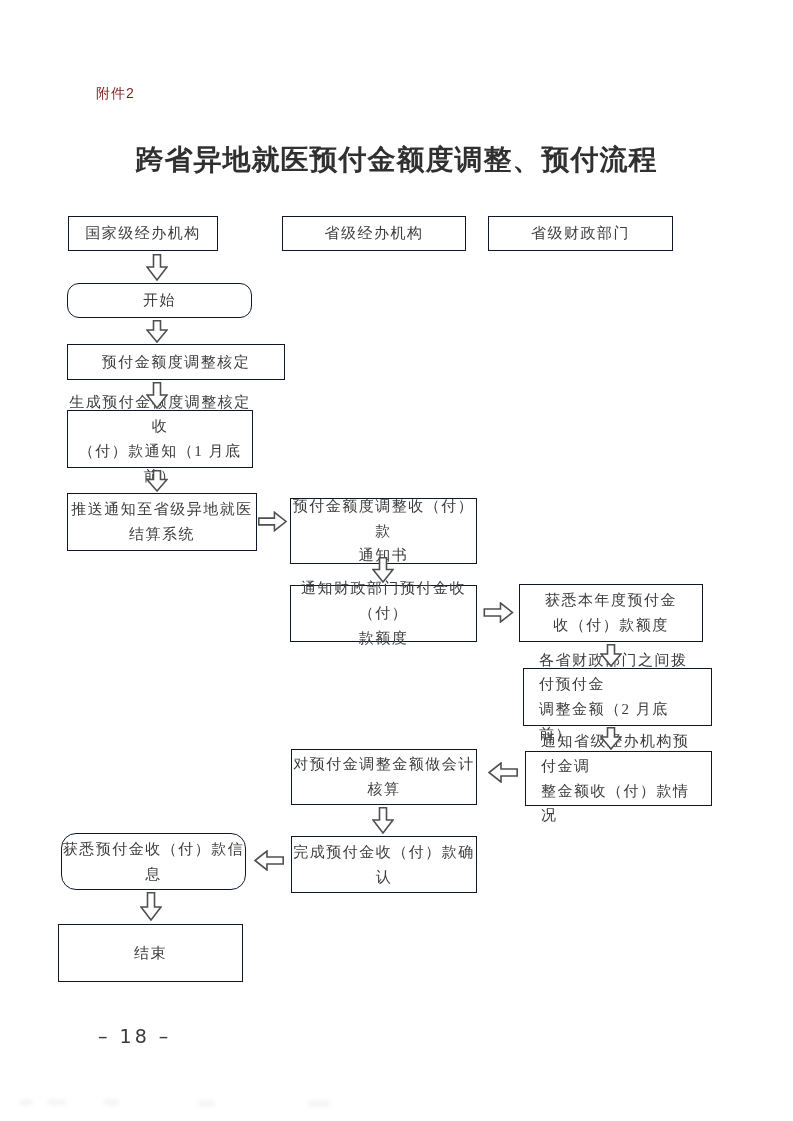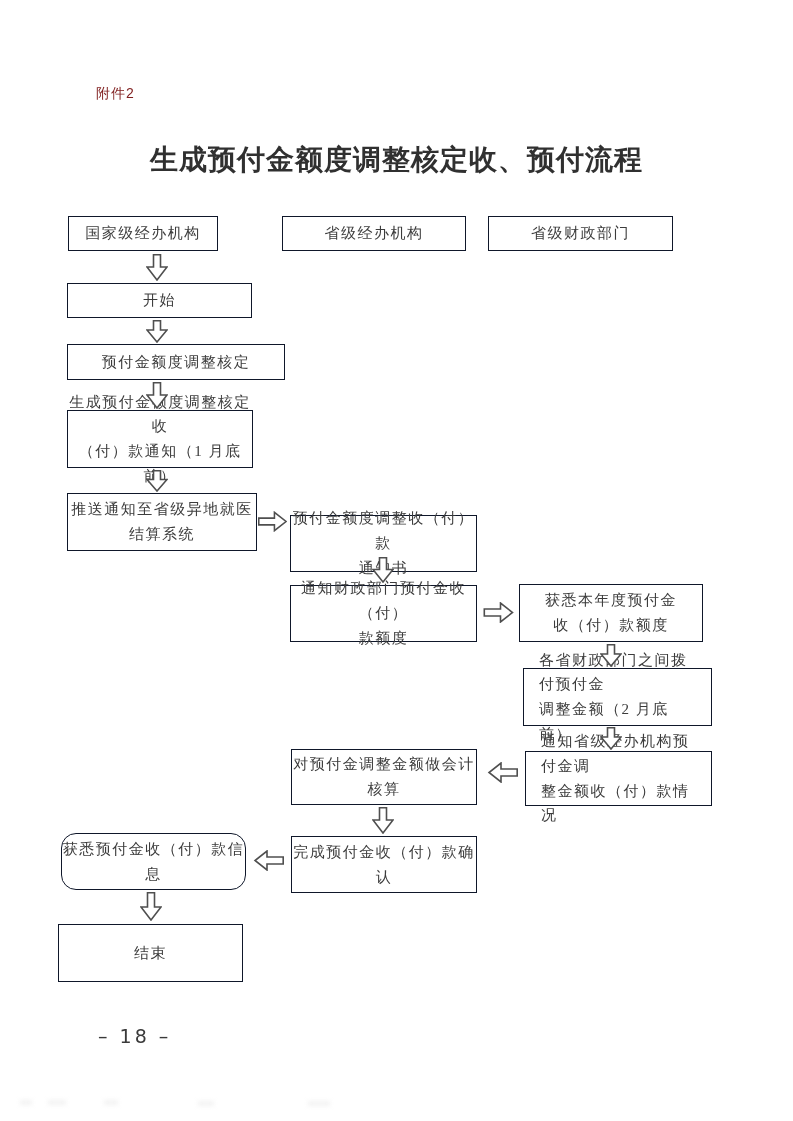--- a/index.html
+++ b/index.html
@@ -77,48 +77,48 @@
     filter: blur(2px);
     opacity: 0.7;
   }
 </style>
 </head>
 <body>
 
 <div class="page">
 
   <div class="attachment-label">附件2</div>
-  <div class="doc-title">生成预付金额度调整核定收、预付流程</div>
+  <div class="doc-title">跨省异地就医预付金额度调整、预付流程</div>
 
   <div class="node" style="left:68px; top:216px; width:150px; height:35px;">
     <span>国家级经办机构</span>
   </div>
   <div class="node" style="left:282px; top:216px; width:184px; height:35px;">
     <span>省级经办机构</span>
   </div>
   <div class="node" style="left:488px; top:216px; width:185px; height:35px;">
     <span>省级财政部门</span>
   </div>
 
-  <div class="node" style="left:67px; top:283px; width:185px; height:35px;">
+  <div class="node" style="left:67px; top:283px; width:185px; height:35px;border-radius:12px;">
     <span>开始</span>
   </div>
   <div class="node" style="left:67px; top:344px; width:218px; height:36px;">
     <span>预付金额度调整核定</span>
   </div>
   <div class="node" style="left:67px; top:410px; width:186px; height:58px;">
     <span>生成预付金额度调整核定收</span>
     <span>（付）款通知（1 月底前）</span>
   </div>
   <div class="node" style="left:67px; top:493px; width:190px; height:58px;">
     <span>推送通知至省级异地就医</span>
     <span>结算系统</span>
   </div>
 
-  <div class="node" style="left:290px; top:498px; width:187px; height:57px;margin-top:17px;">
+  <div class="node" style="left:290px; top:498px; width:187px; height:66px;">
     <span>预付金额度调整收（付）款</span>
     <span>通知书</span>
   </div>
   <div class="node" style="left:290px; top:585px; width:187px; height:57px;">
     <span>通知财政部门预付金收（付）</span>
     <span>款额度</span>
   </div>
 
   <div class="node" style="left:519px; top:584px; width:184px; height:58px;">
     <span>获悉本年度预付金</span>

